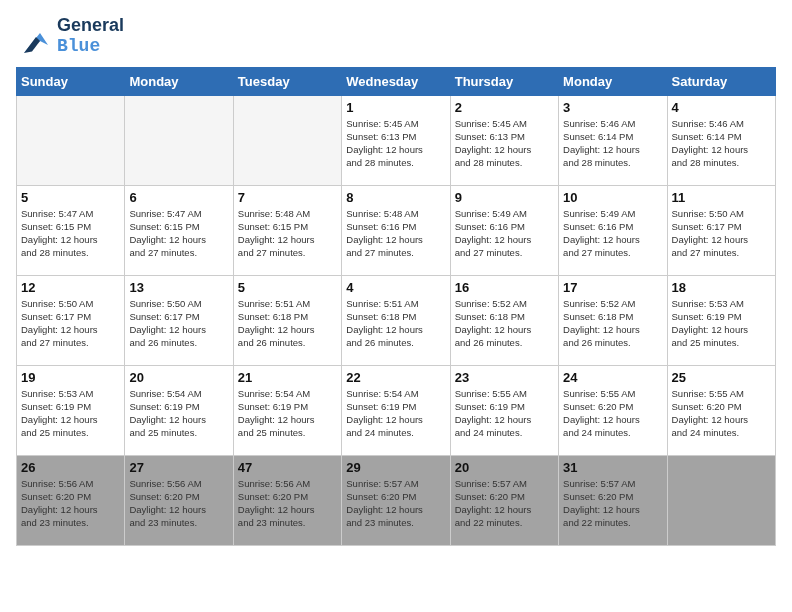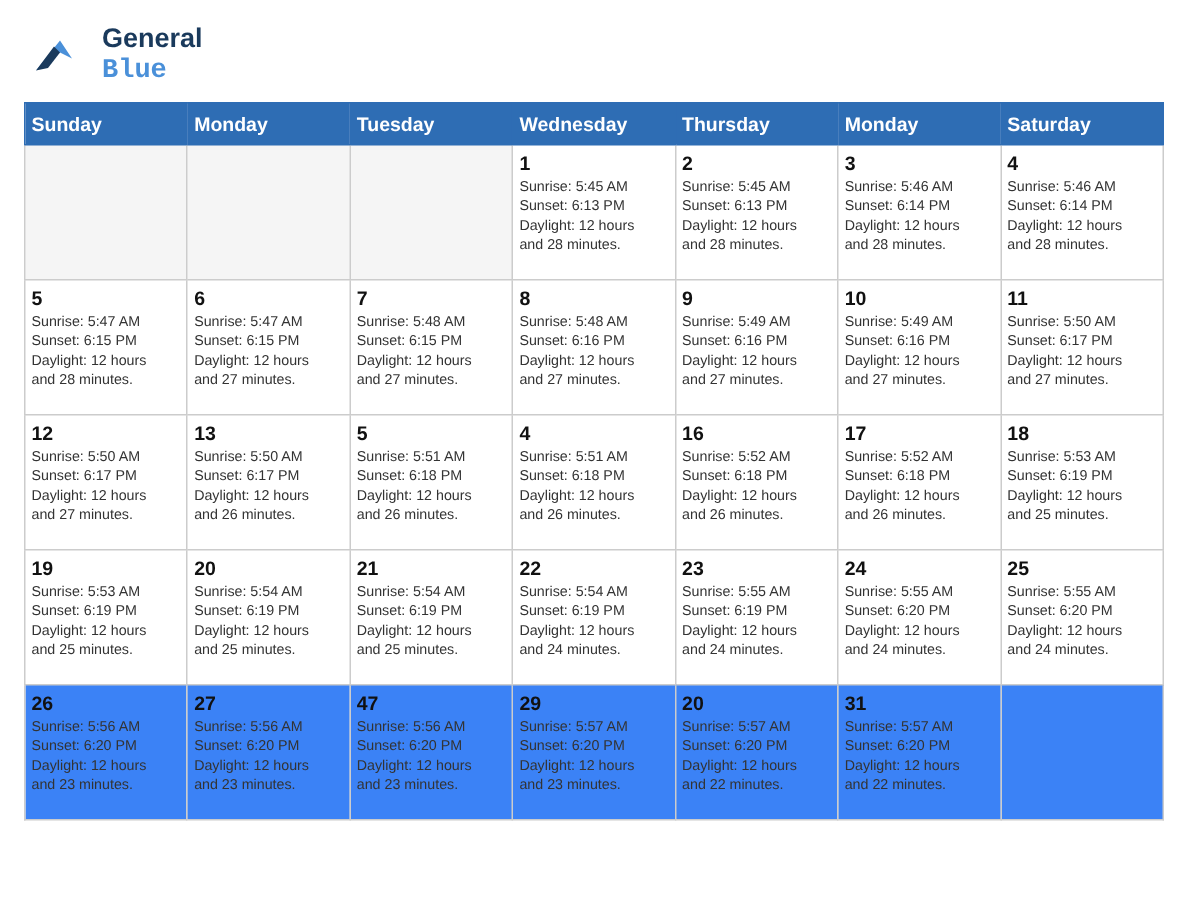--- a/index.html
+++ b/index.html
@@ -11,22 +11,22 @@
       padding: 16px;
     }
     .header {
       display: flex;
       justify-content: space-between;
       align-items: flex-start;
       margin-bottom: 10px;
     }
     .logo {
       display: flex;
-      align-items: center;
-      gap: 20px;
+      align-items: flex-end;
+      gap: 9px;
     }
     .logo-text {
       font-size: 18px;
       font-weight: bold;
       color: #1a3a5c;
       line-height: 1.1;
     }
     .logo-text span {
       color: #4a90d9;
       font-family: Liberation Mono, monospace;
@@ -68,21 +68,21 @@
       padding: 4px;
       font-size: 10px;
       color: #333;
       height: 90px;
       background: #fff;
     }
     td.empty {
       background: #f5f5f5;
     }
     td.last-row {
-      background: #3b82f6;
+      background: #a3a3a3;
       margin-left: 32px;
     }
     .day-num {
       font-size: 13px;
       font-weight: bold;
       color: #111;
       display: block;
       margin-bottom: 2px;
     }
     .day-info {

